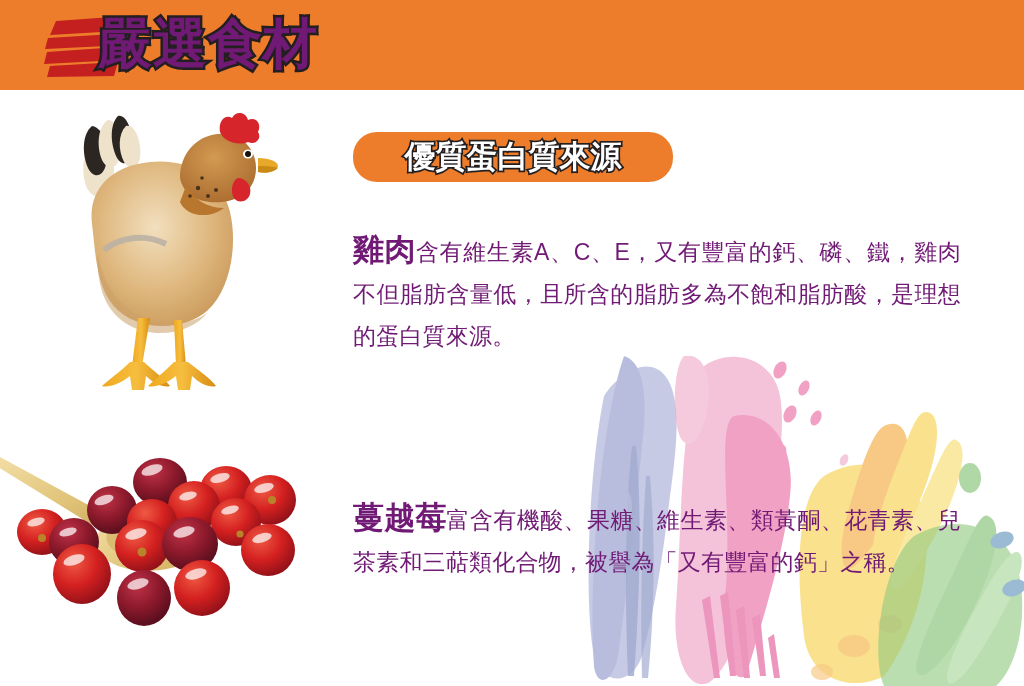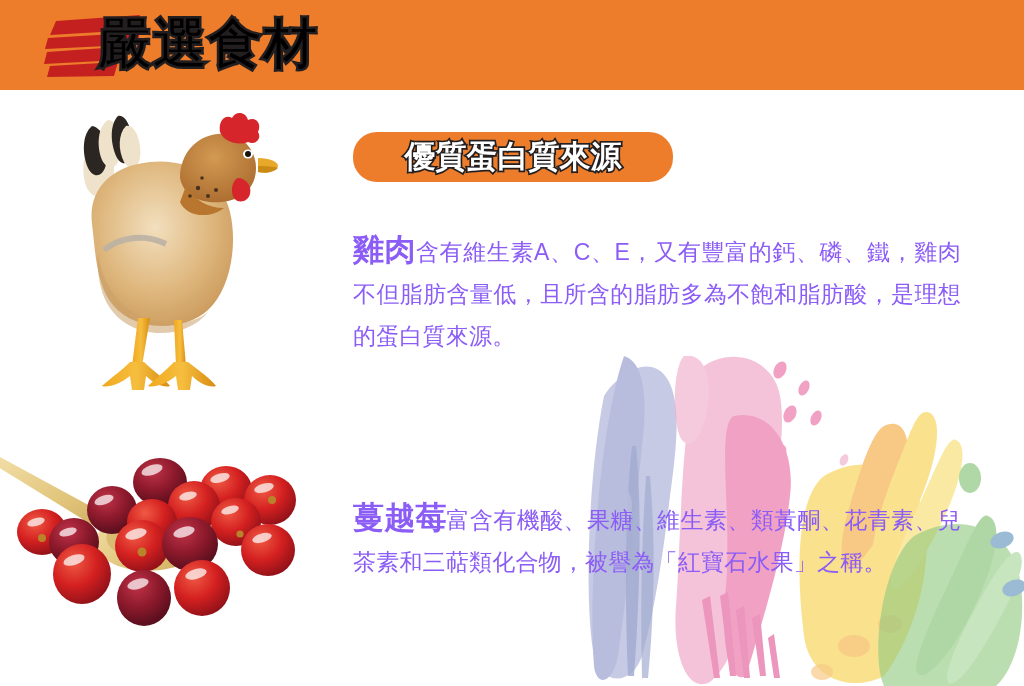--- a/index.html
+++ b/index.html
@@ -15,22 +15,22 @@
   .banner{
     position:absolute;left:0;top:0;width:1024px;height:90px;
     background:#ed7d2b;
     overflow:hidden;
   }
   .brush{
     position:absolute;left:44px;top:14px;width:100px;height:64px;
   }
   .banner-title{
     position:absolute;left:98px;top:11px;
-    font-size:54px;line-height:64px;font-weight:normal;
-    color:#000000;
+    font-size:54px;line-height:64px;font-weight:bold;
+    color:#701a75;
     letter-spacing:1px;
     -webkit-text-stroke:5px #231f20;
     paint-order:stroke fill;
     white-space:nowrap;
   }
 
   
   .splash{
     position:absolute;right:0;bottom:0;width:440px;height:330px;
     pointer-events:none;
@@ -56,21 +56,21 @@
     font-size:31px;font-weight:bold;color:#ffffff;
     -webkit-text-stroke:3.4px #231f20;
     paint-order:stroke fill;
     white-space:nowrap;line-height:1;
     position:relative;top:-1px;
   }
   .pill-2 .pill-label{letter-spacing:6px;padding-left:6px;}
 
   .body-text{
     position:absolute;left:0;width:608px;
-    color:#8b5cf6;
+    color:#701a75;
     font-size:23px;
     line-height:42px;
     letter-spacing:0.2px;
     text-align:justify;
   }
   .body-1{top:206px;}
   .body-2{top:474px;}
   .lead{
     font-size:31px;font-weight:bold;letter-spacing:0px;
   }
@@ -271,17 +271,17 @@
     <div class="pill pill-1">
       <span class="pill-label">優質蛋白質來源</span>
     </div>
 
     <p class="body-text body-1">
       <span class="lead">雞肉</span><span>含有維生素A、C、E，又有豐富的鈣、磷、鐵，雞肉不但脂肪含量低，且所含的脂肪多為不飽和脂肪酸，是理想的蛋白質來源。</span>
     </p>
 
 
     <p class="body-text body-2">
-      <span class="lead">蔓越莓</span><span>富含有機酸、果糖、維生素、類黃酮、花青素、兒茶素和三萜類化合物，被譽為「紅寶石水果」之稱。</span>
+      <span class="lead">蔓越莓</span><span>富含有機酸、果糖、維生素、類黃酮、花青素、兒茶素和三萜類化合物，被譽為「又有豐富的鈣」之稱。</span>
     </p>
 
   </div>
 </div>
 
 </body></html>

